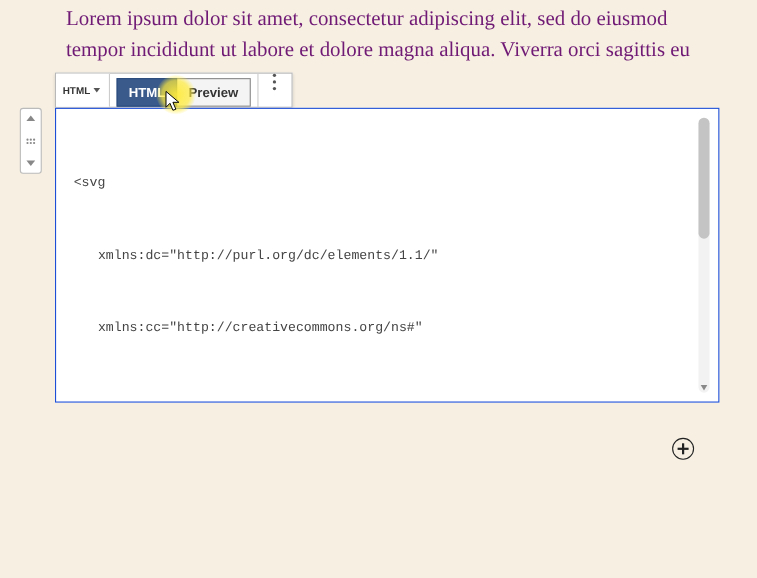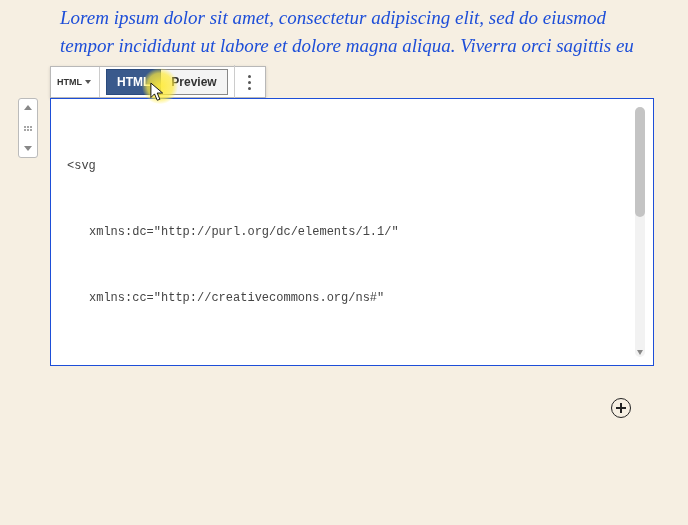--- a/index.html
+++ b/index.html
@@ -10,30 +10,29 @@
     position: relative;
     overflow: hidden;
   }
   .paragraph {
     position: absolute;
     top: 4px;
     left: 60px;
     right: 40px;
     font-size: 19px;
     line-height: 28px;
-    color: #1d4ed8;
-    font-style: italic;
+    color: #701a75;
   }
   .toolbar {
     position: absolute;
     top: 66px;
     left: 50px;
     height: 32px;
     display: flex;
-    align-items: center;
+    align-items: flex-start;
     background: #fff;
     border: 1px solid #b8b8b8;
     box-shadow: 0 1px 3px rgba(0,0,0,0.15);
   }
   .tb-sel {
     height: 100%;
     padding: 0 8px 0 6px;
     font-family: Arial, sans-serif;
     font-size: 9px;
     font-weight: bold;

